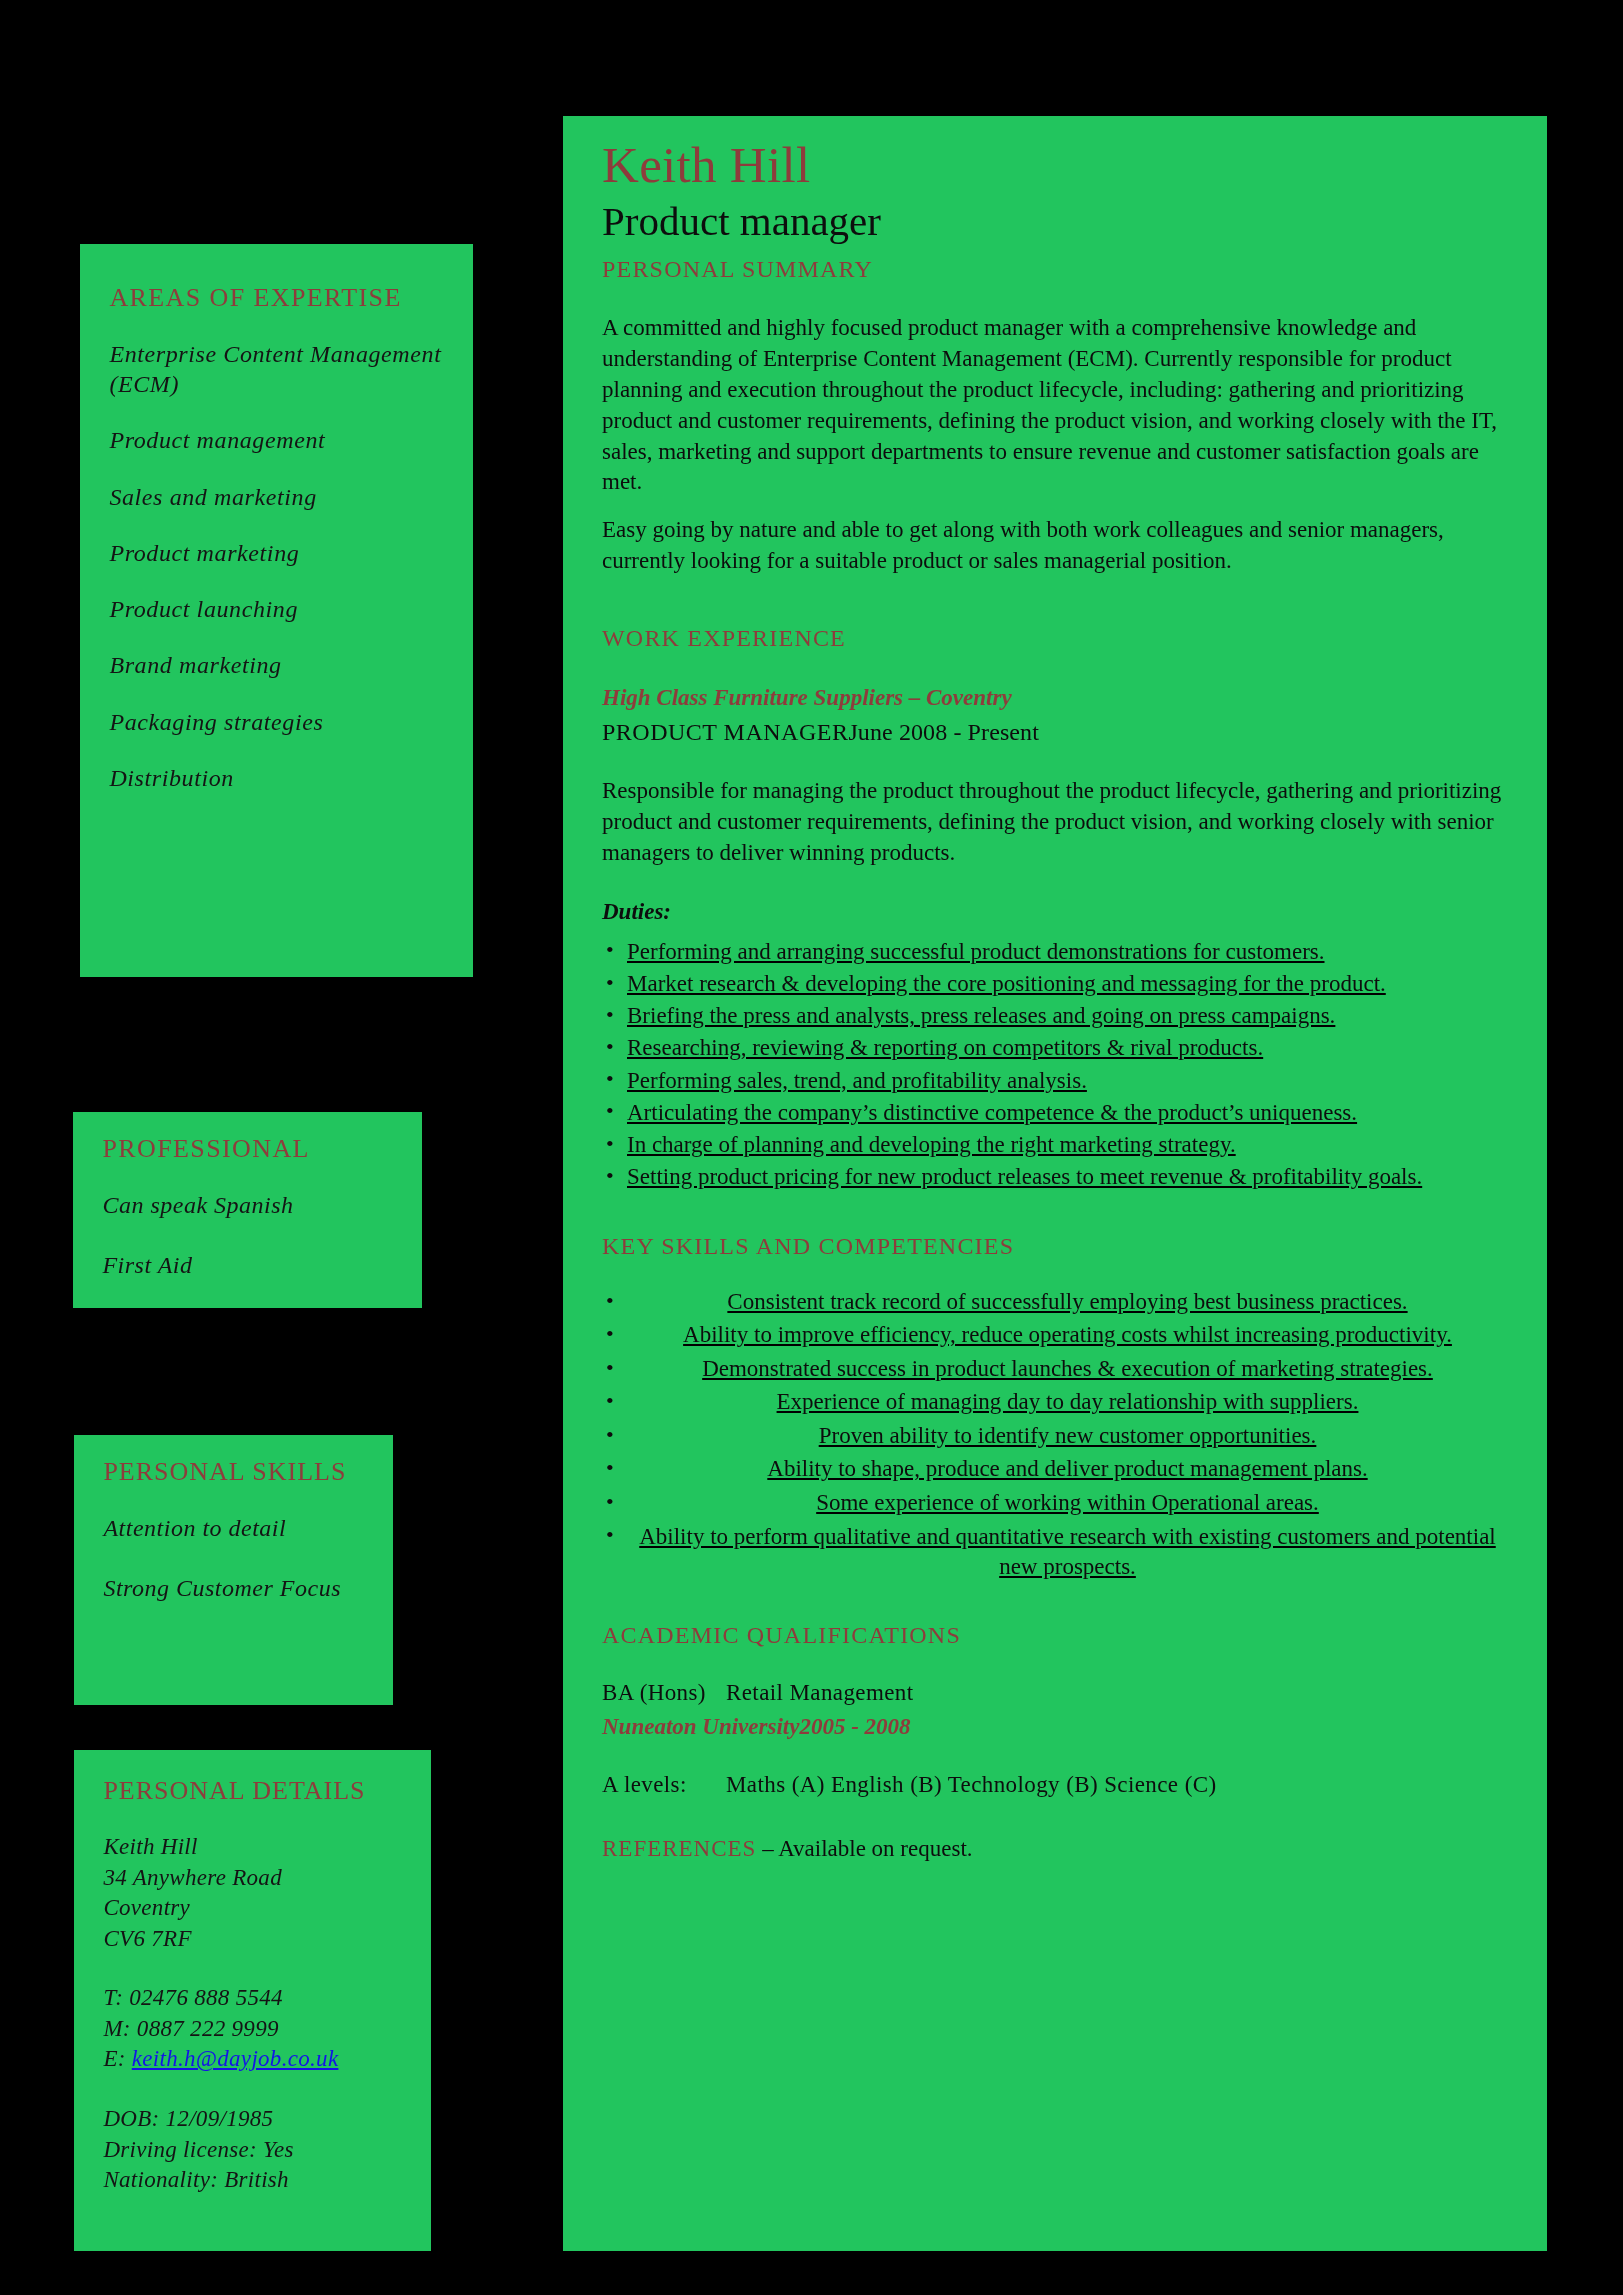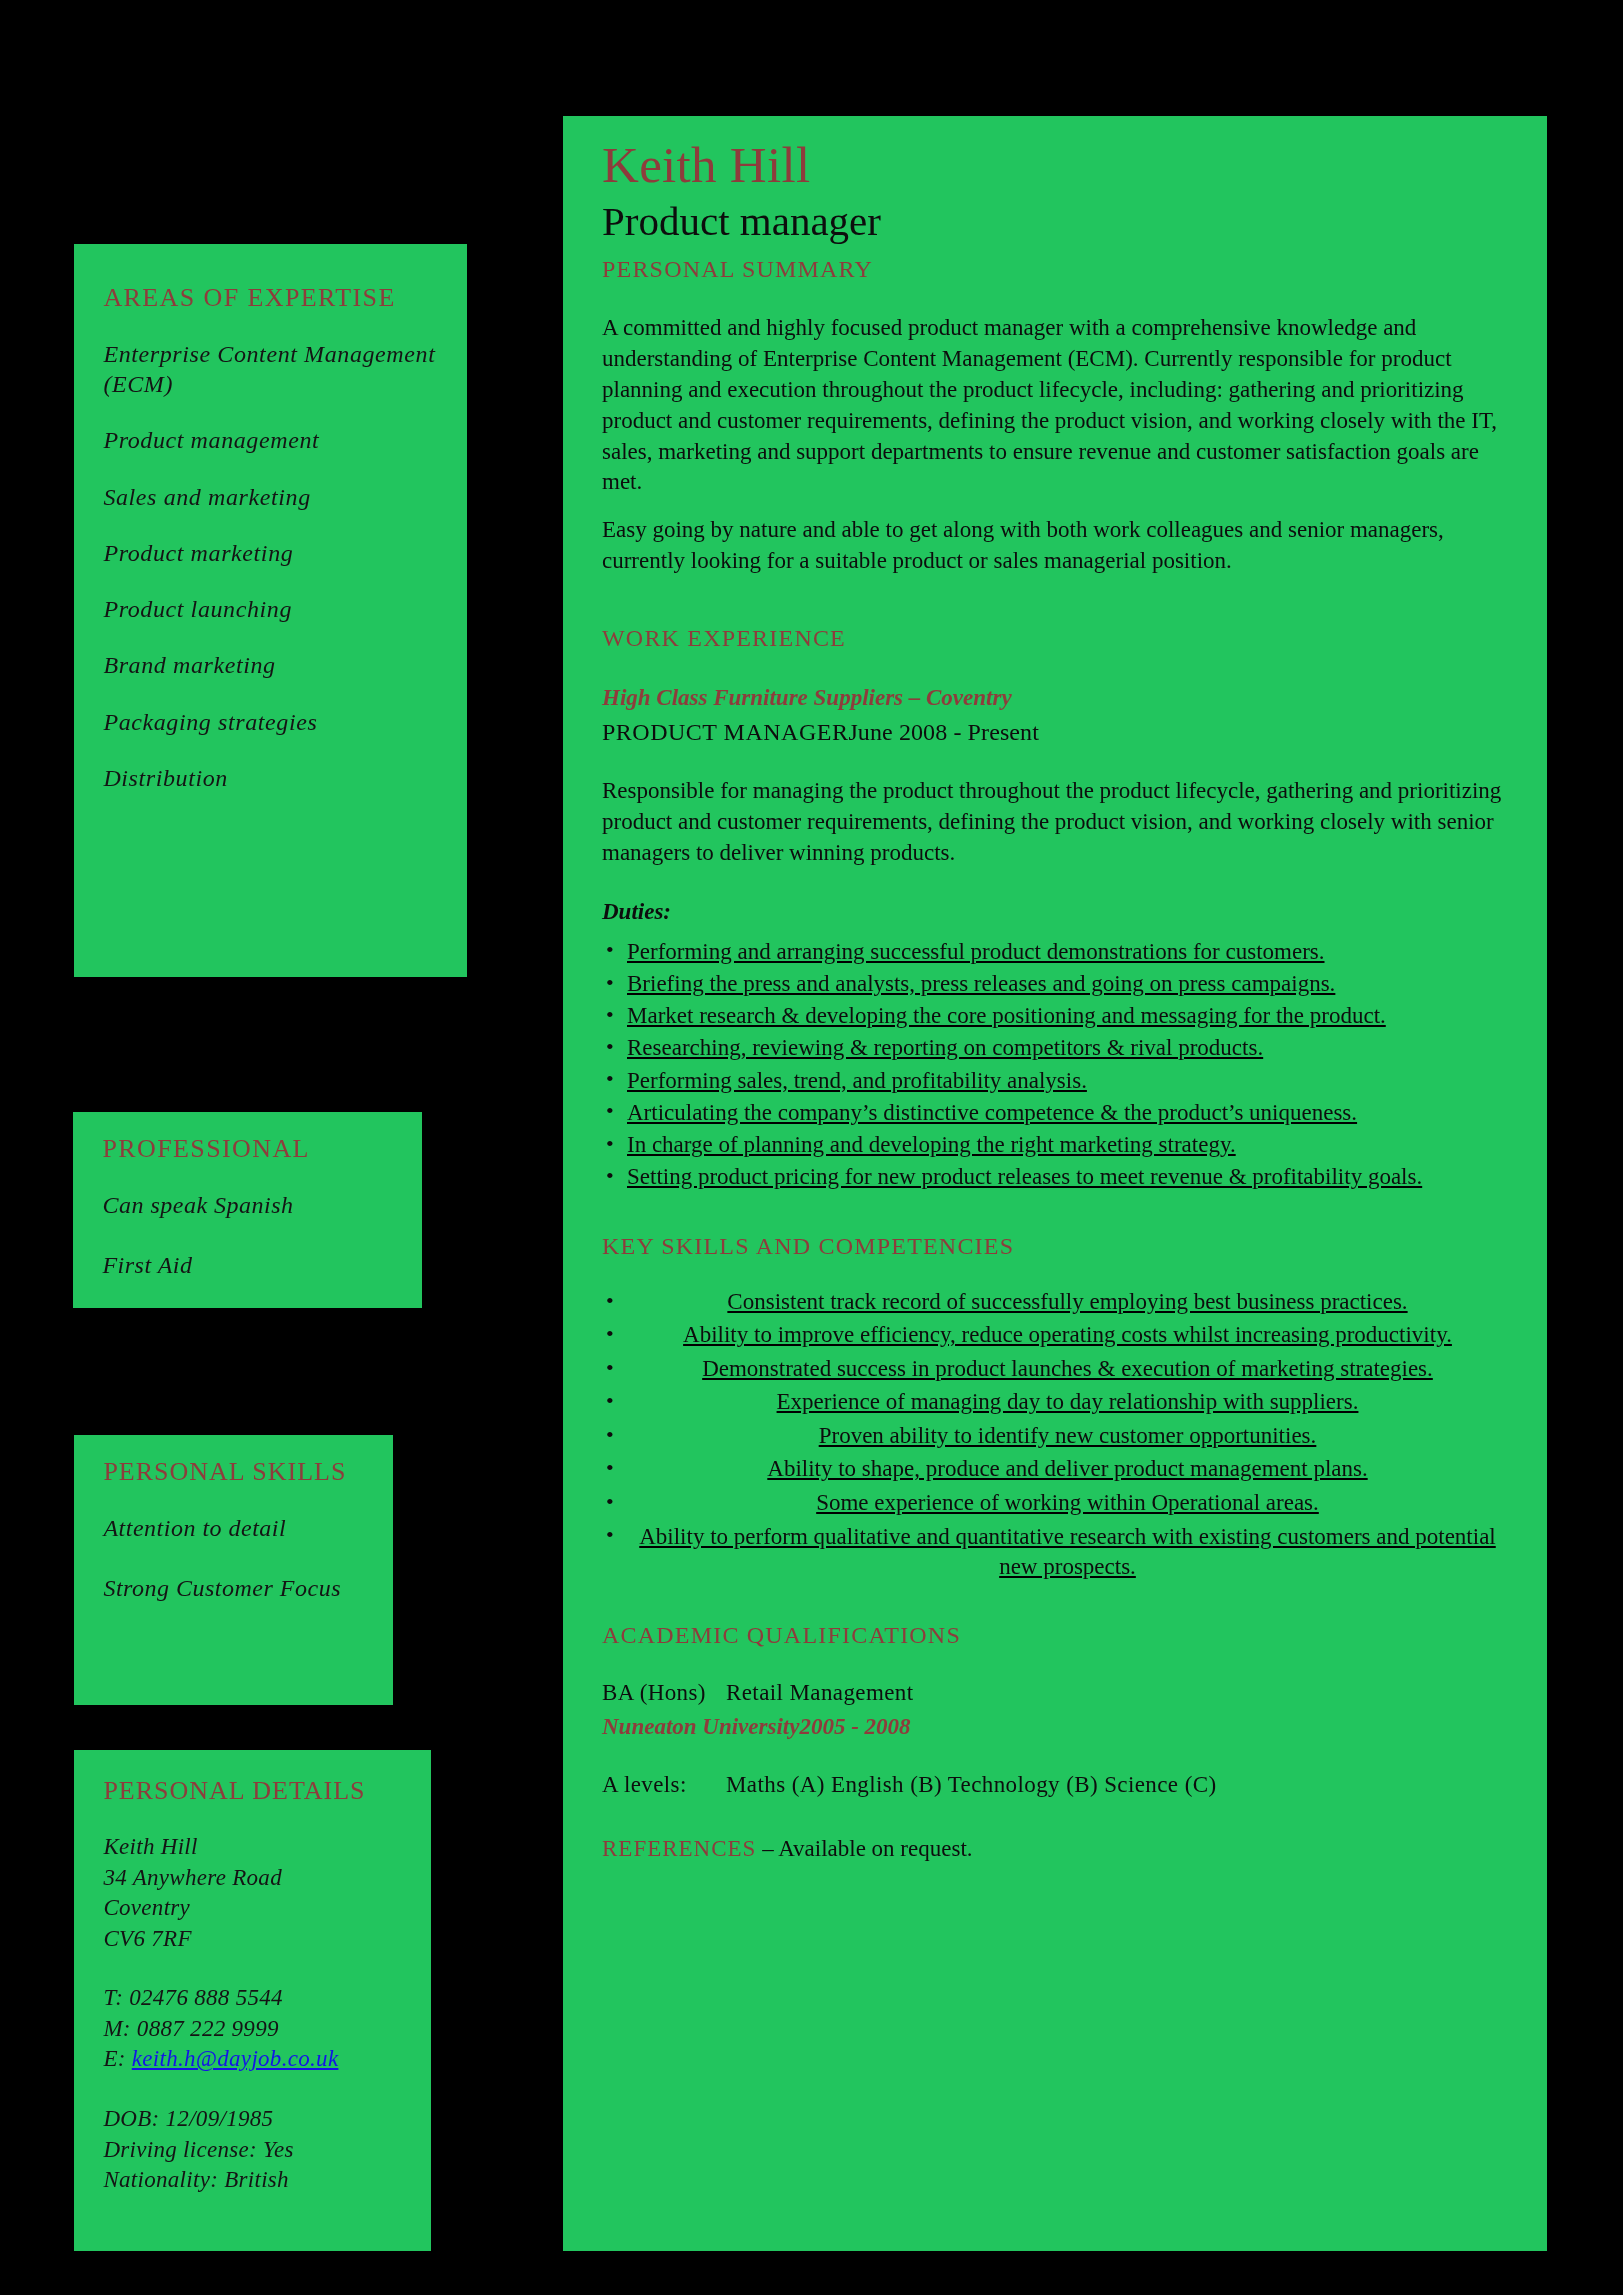--- a/index.html
+++ b/index.html
@@ -16,21 +16,21 @@
   }
 
   .panel {
     position: absolute;
     background: #22c55e;
     box-sizing: border-box;
   }
 
   
   #panel-expertise {
-    left: 74px;  top: 244px;
+    left: 80px;  top: 244px;
     width: 393px; height: 733px;
     padding: 39px 26px 0 29.4px;
   }
   #panel-professional {
     left: 73px;  top: 1112px;
     width: 349px; height: 196px;
     padding: 22px 19.6px 0 29.4px;
   }
   #panel-skills {
     left: 74px;  top: 1435px;
@@ -267,22 +267,22 @@
   <p class="job-company">High Class Furniture Suppliers – Coventry</p>
   <div class="job-title-row">
     <span class="job-title">PRODUCT MANAGER</span>
     <span class="job-dates">June 2008 - Present</span>
   </div>
   <p class="para">Responsible for managing the product throughout the product lifecycle, gathering and prioritizing product and customer requirements, defining the product vision, and working closely with senior managers to deliver winning products.</p>
 
   <p class="duties-label">Duties:</p>
   <ul class="bullets">
     <li>Performing and arranging successful product demonstrations for customers.</li>
+    <li>Market research &amp; developing the core positioning and messaging for the product.</li>
     <li>Briefing the press and analysts, press releases and going on press campaigns.</li>
-    <li>Market research &amp; developing the core positioning and messaging for the product.</li>
     <li>Researching, reviewing &amp; reporting on competitors &amp; rival products.</li>
     <li>Performing sales, trend, and profitability analysis.</li>
     <li>Articulating the company’s distinctive competence &amp; the product’s uniqueness.</li>
     <li>In charge of planning and developing the right marketing strategy.</li>
     <li>Setting product pricing for new product releases to meet revenue &amp; profitability goals.</li>
   </ul>
 
   <h3 class="sec-head" id="head-keyskills">KEY SKILLS AND COMPETENCIES</h3>
   <ul class="bullets keyskills">
     <li>Consistent track record of successfully employing best business practices.</li>

